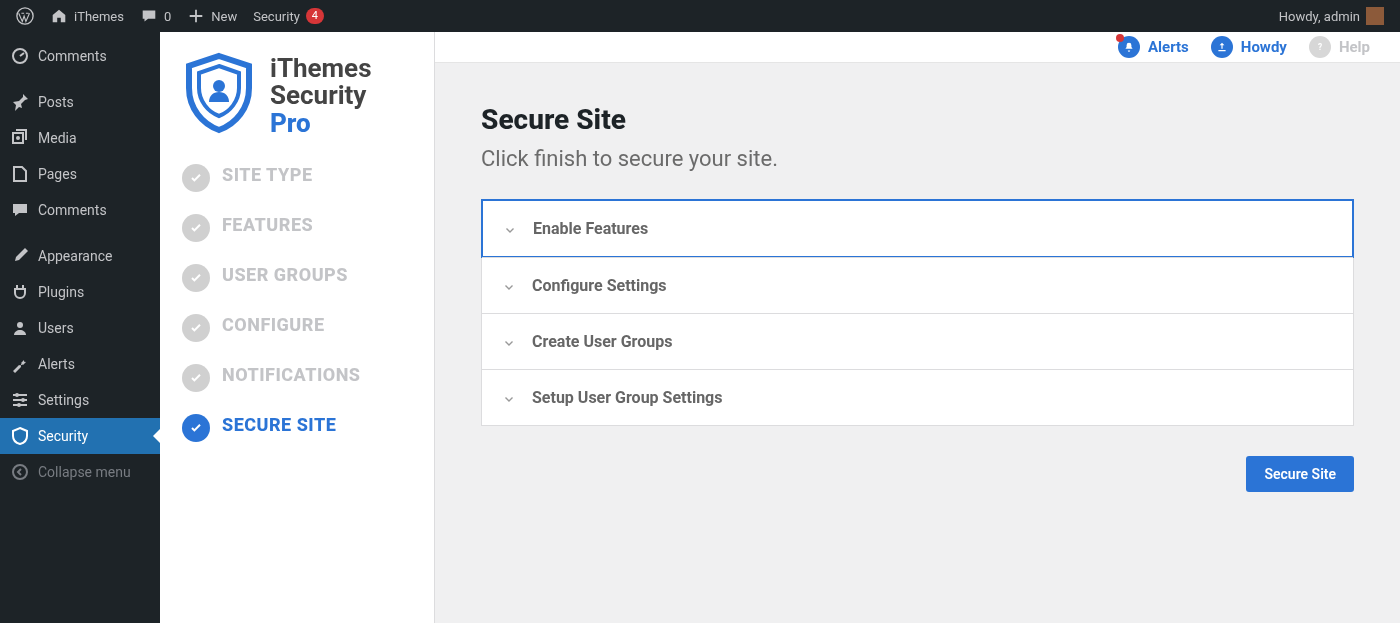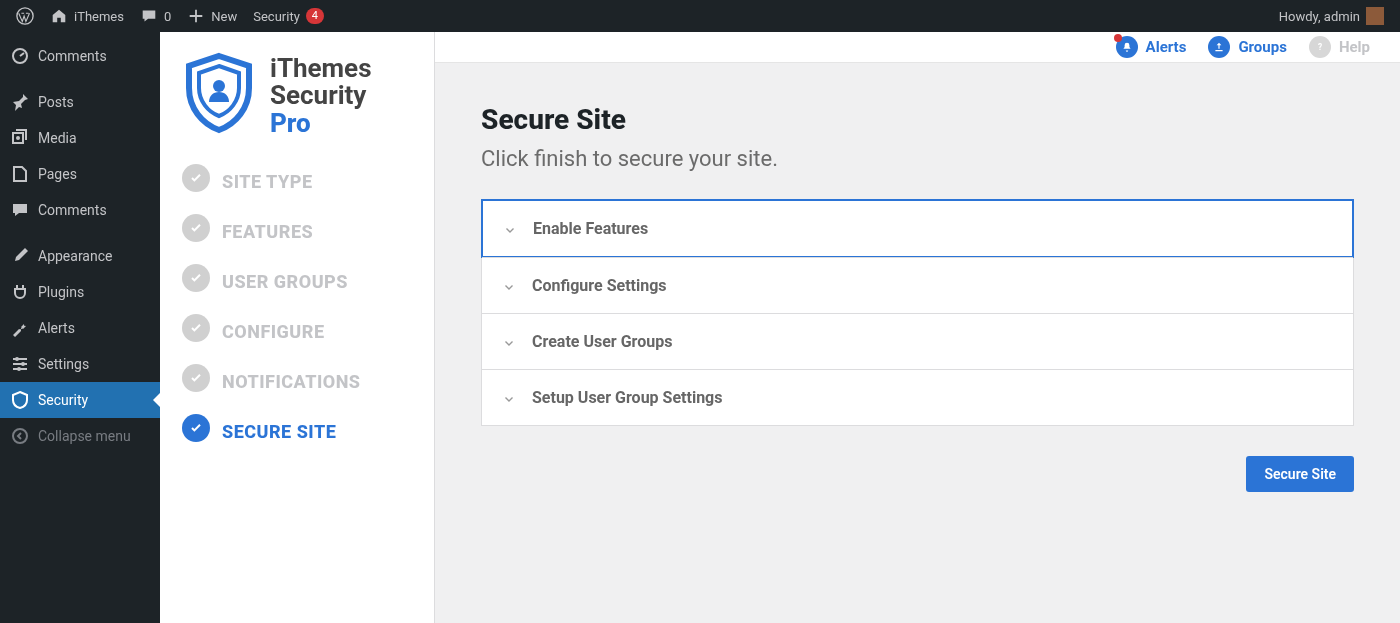--- a/index.html
+++ b/index.html
@@ -23,21 +23,21 @@
 .wp-menu-sep { height: 10px; }
 .wp-menu-icon { width: 20px; height: 20px; display: inline-flex; align-items: center; justify-content: center; }
 
 
 .plugin { flex: 1; display: flex; min-height: 0; background: #f0f0f1; }
 .plugin-sidebar { width: 275px; background: #fff; padding: 20px 22px; border-right: 1px solid #dcdcde; }
 .logo { display: flex; align-items: center; gap: 14px; margin-bottom: 24px; }
 .logo-text { line-height: 1.05; font-size: 26px; font-weight: 700; color: #444; }
 .logo-text .pro { color: #2b74d6; font-weight: 800; }
 .steps { display: flex; flex-direction: column; gap: 22px; }
-.step { display: flex; align-items: flex-end; gap: 12px; font-weight: 800; font-size: 18px; letter-spacing: 0.5px; color: #c3c4c7; }
+.step { display: flex; align-items: flex-start; gap: 12px; font-weight: 800; font-size: 18px; letter-spacing: 0.5px; color: #c3c4c7; }
 .step.active { color: #2b74d6; }
 .step-check { width: 28px; height: 28px; border-radius: 50%; background: #d0d0d0; display: inline-flex; align-items: center; justify-content: center; }
 .step.active .step-check { background: #2b74d6; }
 .step-check svg { width: 16px; height: 16px; }
 
 .main { flex: 1; display: flex; flex-direction: column; overflow: auto; }
 .topbar { background: #fff; display: flex; justify-content: flex-end; gap: 22px; padding: 4px 30px; border-bottom: 1px solid #e5e5e5; }
 .top-link { display: flex; align-items: center; gap: 8px; font-weight: 700; font-size: 15px; cursor: pointer; }
 .top-link.alerts { color: #2b74d6; }
 .top-link.import { color: #2b74d6; }
@@ -169,20 +169,29 @@
       <span class="wp-menu-icon">
           <svg viewBox="0 0 20 20" fill="currentColor">
             <path d="M7 3v4M13 3v4M5 7h10v4a5 5 0 01-10 0z" fill="none" stroke="currentColor" stroke-width="2"></path>
           </svg>
         </span>
       <span>Plugins</span>
     </div>
     <div class="wp-menu-item">
       <span class="wp-menu-icon">
           <svg viewBox="0 0 20 20" fill="currentColor">
+            <circle cx="10" cy="7" r="3"></circle>
+            <path d="M4 17c0-3 3-5 6-5s6 2 6 5z"></path>
+          </svg>
+        </span>
+      <span>Users</span>
+    </div>
+    <div class="wp-menu-item">
+      <span class="wp-menu-icon">
+          <svg viewBox="0 0 20 20" fill="currentColor">
             <path d="M14 6a4 4 0 01-5 5l-6 6 2 2 6-6a4 4 0 015-5l-3 3-2-2z"></path>
           </svg>
         </span>
       <span>Alerts</span>
     </div>
     <div class="wp-menu-item">
       <span class="wp-menu-icon">
           <svg viewBox="0 0 20 20" fill="currentColor">
             <path d="M3 5h14M3 10h14M3 15h14" stroke="currentColor" stroke-width="2"></path>
             <circle cx="7" cy="5" r="2"></circle>
@@ -290,21 +299,21 @@
               </svg>
             </span>
           <span>Alerts</span>
         </div>
         <div class="top-link import">
           <span class="circ">
               <svg width="12" height="12" viewBox="0 0 20 20" fill="#fff">
                 <path d="M10 3l4 4h-3v6H9V7H6zM4 15h12v2H4z"></path>
               </svg>
             </span>
-          <span>Groups</span>
+          <span>Howdy</span>
         </div>
         <div class="top-link help">
           <span class="circ">
               <svg width="12" height="12" viewBox="0 0 20 20" fill="#fff">
                 <text x="10" y="15" text-anchor="middle" font-size="14" font-weight="bold">?</text>
               </svg>
             </span>
           <span>Help</span>
         </div>
       </div>

